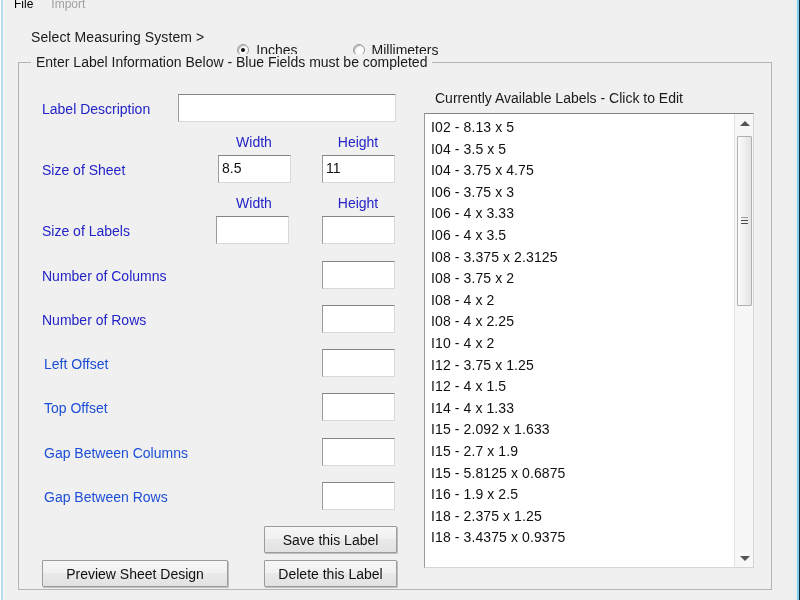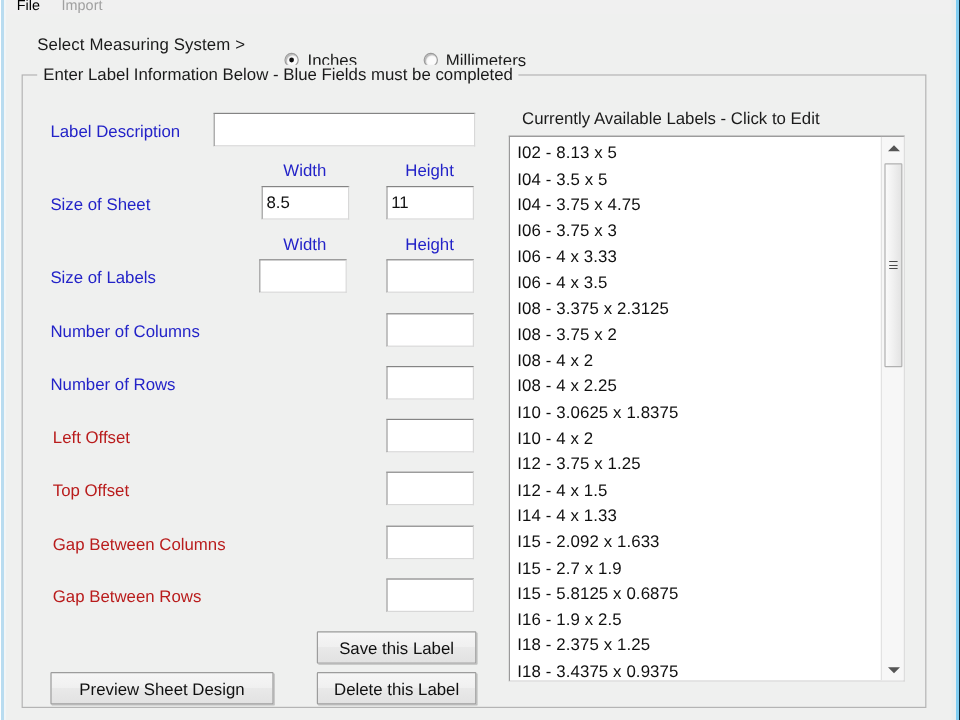--- a/index.html
+++ b/index.html
@@ -103,21 +103,21 @@
     text-align: right;
   }
 
   
   .form-label {
     position: absolute;
     font-size: 14px;
     white-space: nowrap;
   }
   .form-label.required { color: #2323c8; }
-  .form-label.optional { color: #b91c1c; }
+  .form-label.optional { color: #1d4ed8; }
 
   .col-head {
     position: absolute;
     font-size: 14px;
     color: #2323c8;
     white-space: nowrap;
     text-align: center;
   }
 
   .tf {
@@ -301,21 +301,20 @@
         <div class="list-item">I02 - 8.13 x 5</div>
         <div class="list-item">I04 - 3.5 x 5</div>
         <div class="list-item">I04 - 3.75 x 4.75</div>
         <div class="list-item">I06 - 3.75 x 3</div>
         <div class="list-item">I06 - 4 x 3.33</div>
         <div class="list-item">I06 - 4 x 3.5</div>
         <div class="list-item">I08 - 3.375 x 2.3125</div>
         <div class="list-item">I08 - 3.75 x 2</div>
         <div class="list-item">I08 - 4 x 2</div>
         <div class="list-item">I08 - 4 x 2.25</div>
-        <div class="list-item">I10 - 3.0625 x 1.8375</div>
         <div class="list-item">I10 - 4 x 2</div>
         <div class="list-item">I12 - 3.75 x 1.25</div>
         <div class="list-item">I12 - 4 x 1.5</div>
         <div class="list-item">I14 - 4 x 1.33</div>
         <div class="list-item">I15 - 2.092 x 1.633</div>
         <div class="list-item">I15 - 2.7 x 1.9</div>
         <div class="list-item">I15 - 5.8125 x 0.6875</div>
         <div class="list-item">I16 - 1.9 x 2.5</div>
         <div class="list-item">I18 - 2.375 x 1.25</div>
         <div class="list-item">I18 - 3.4375 x 0.9375</div>

